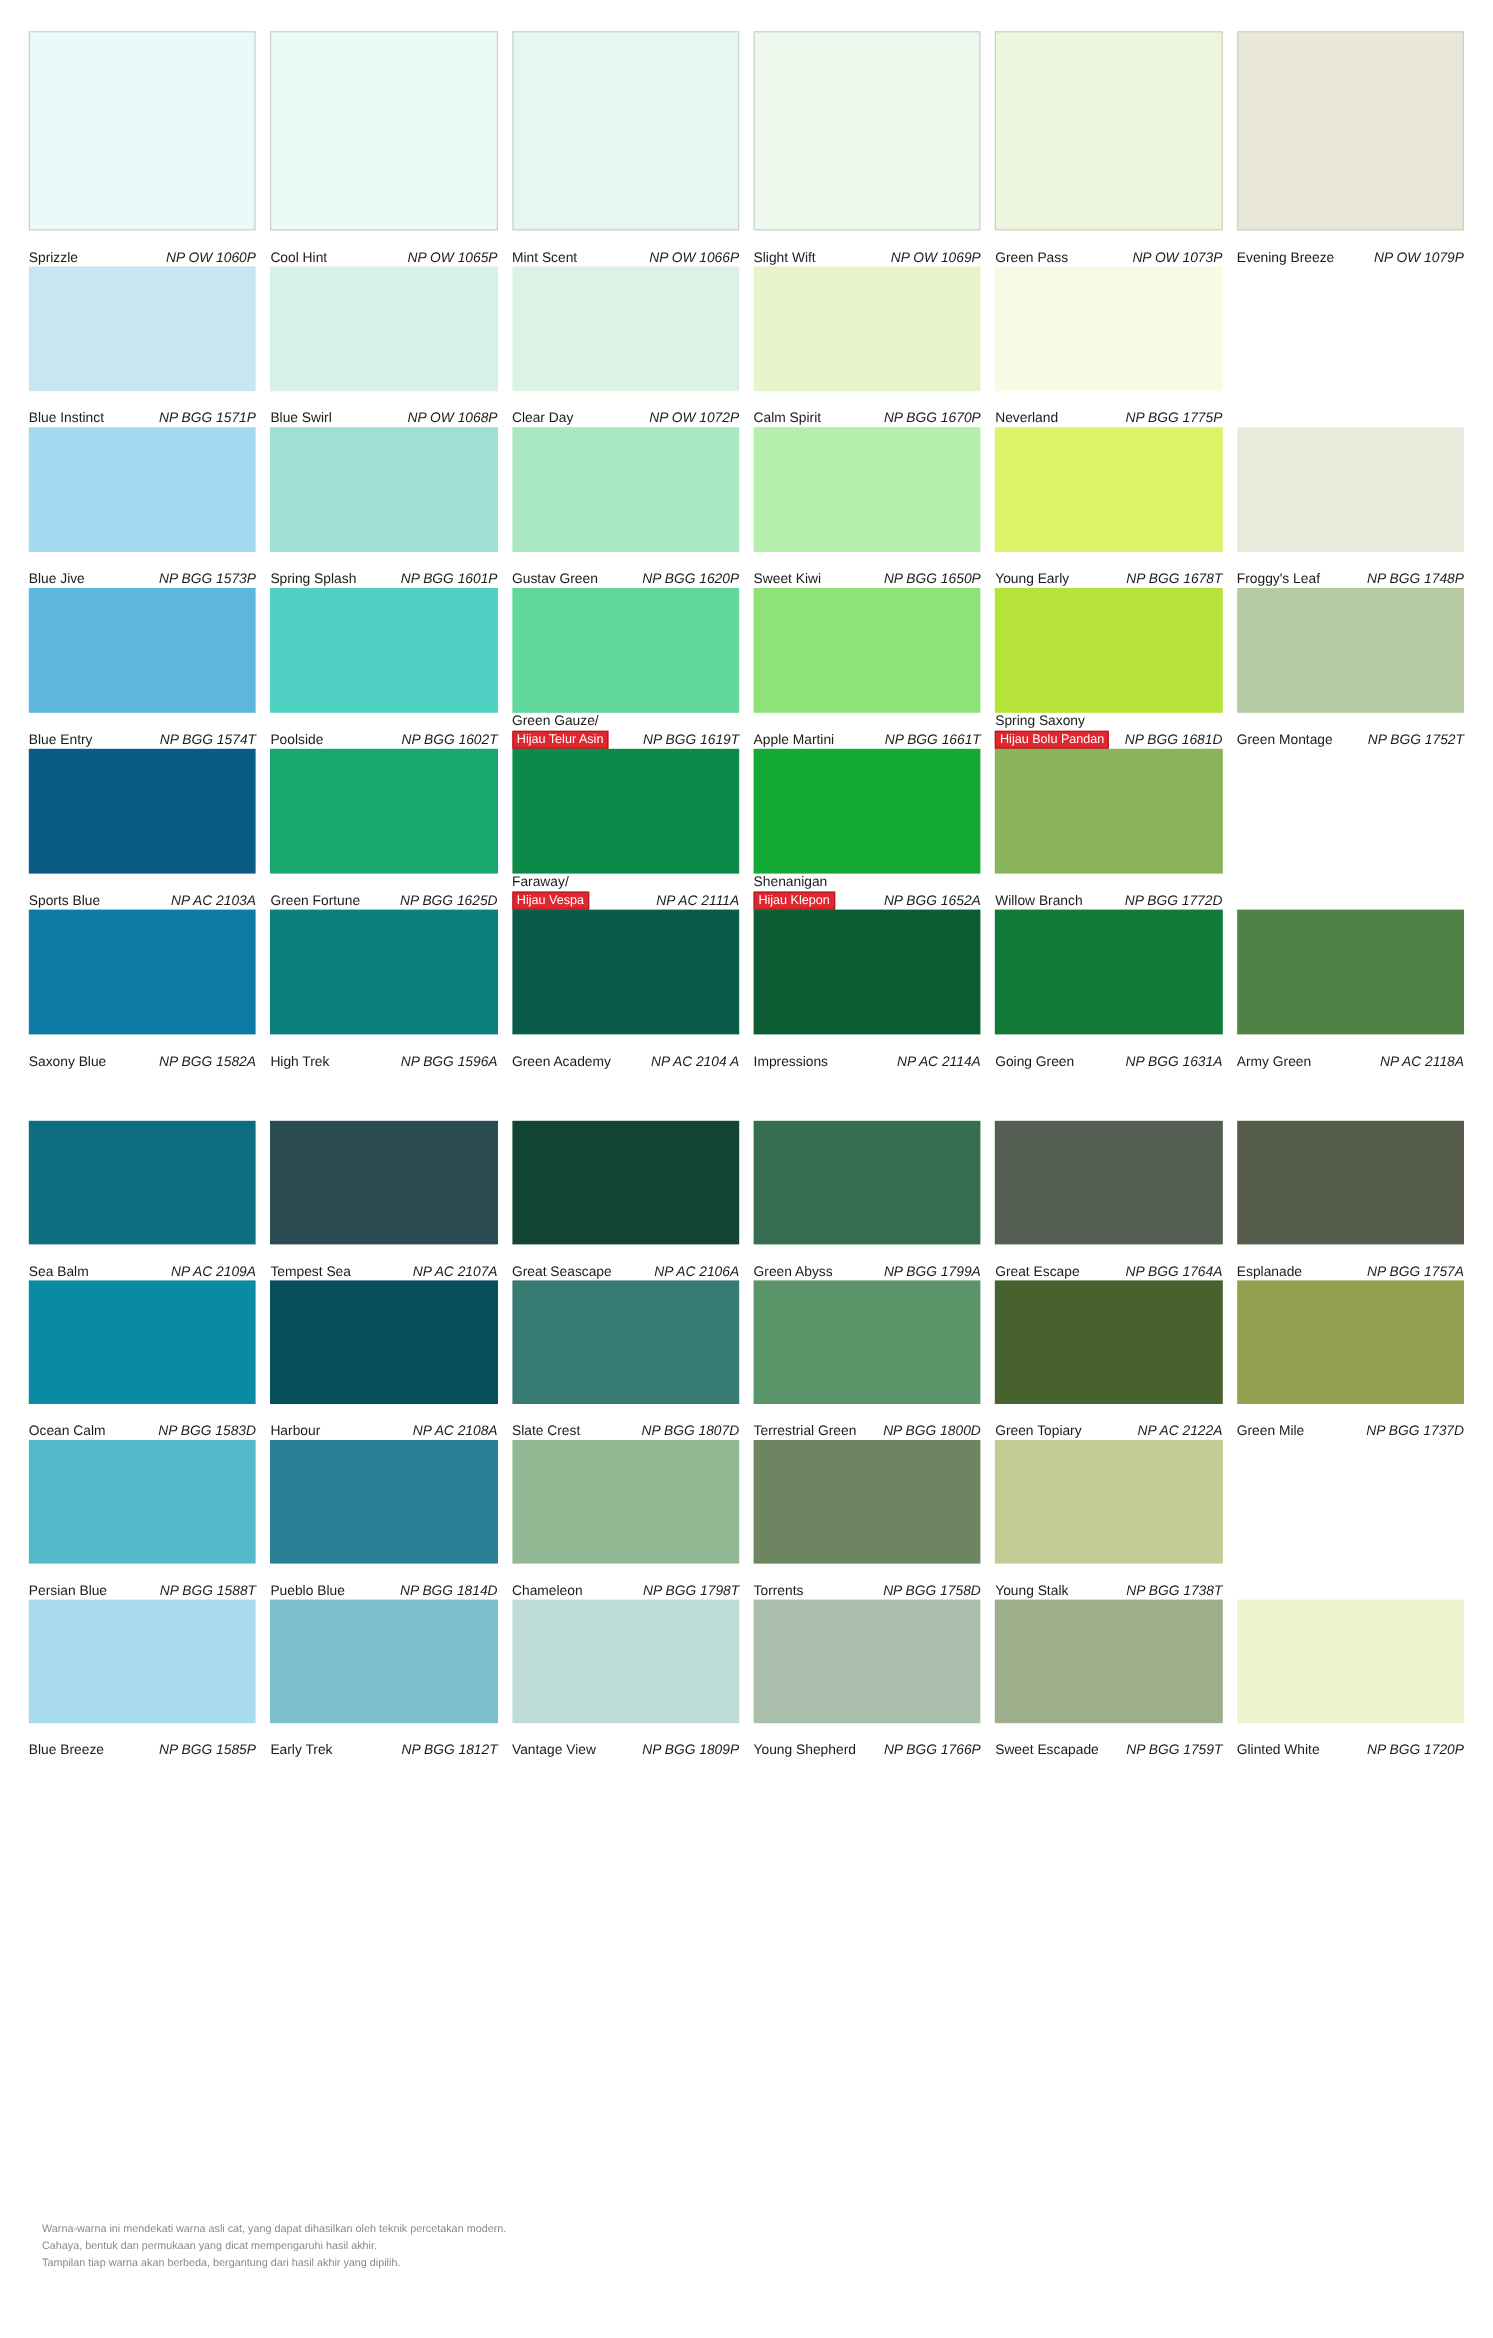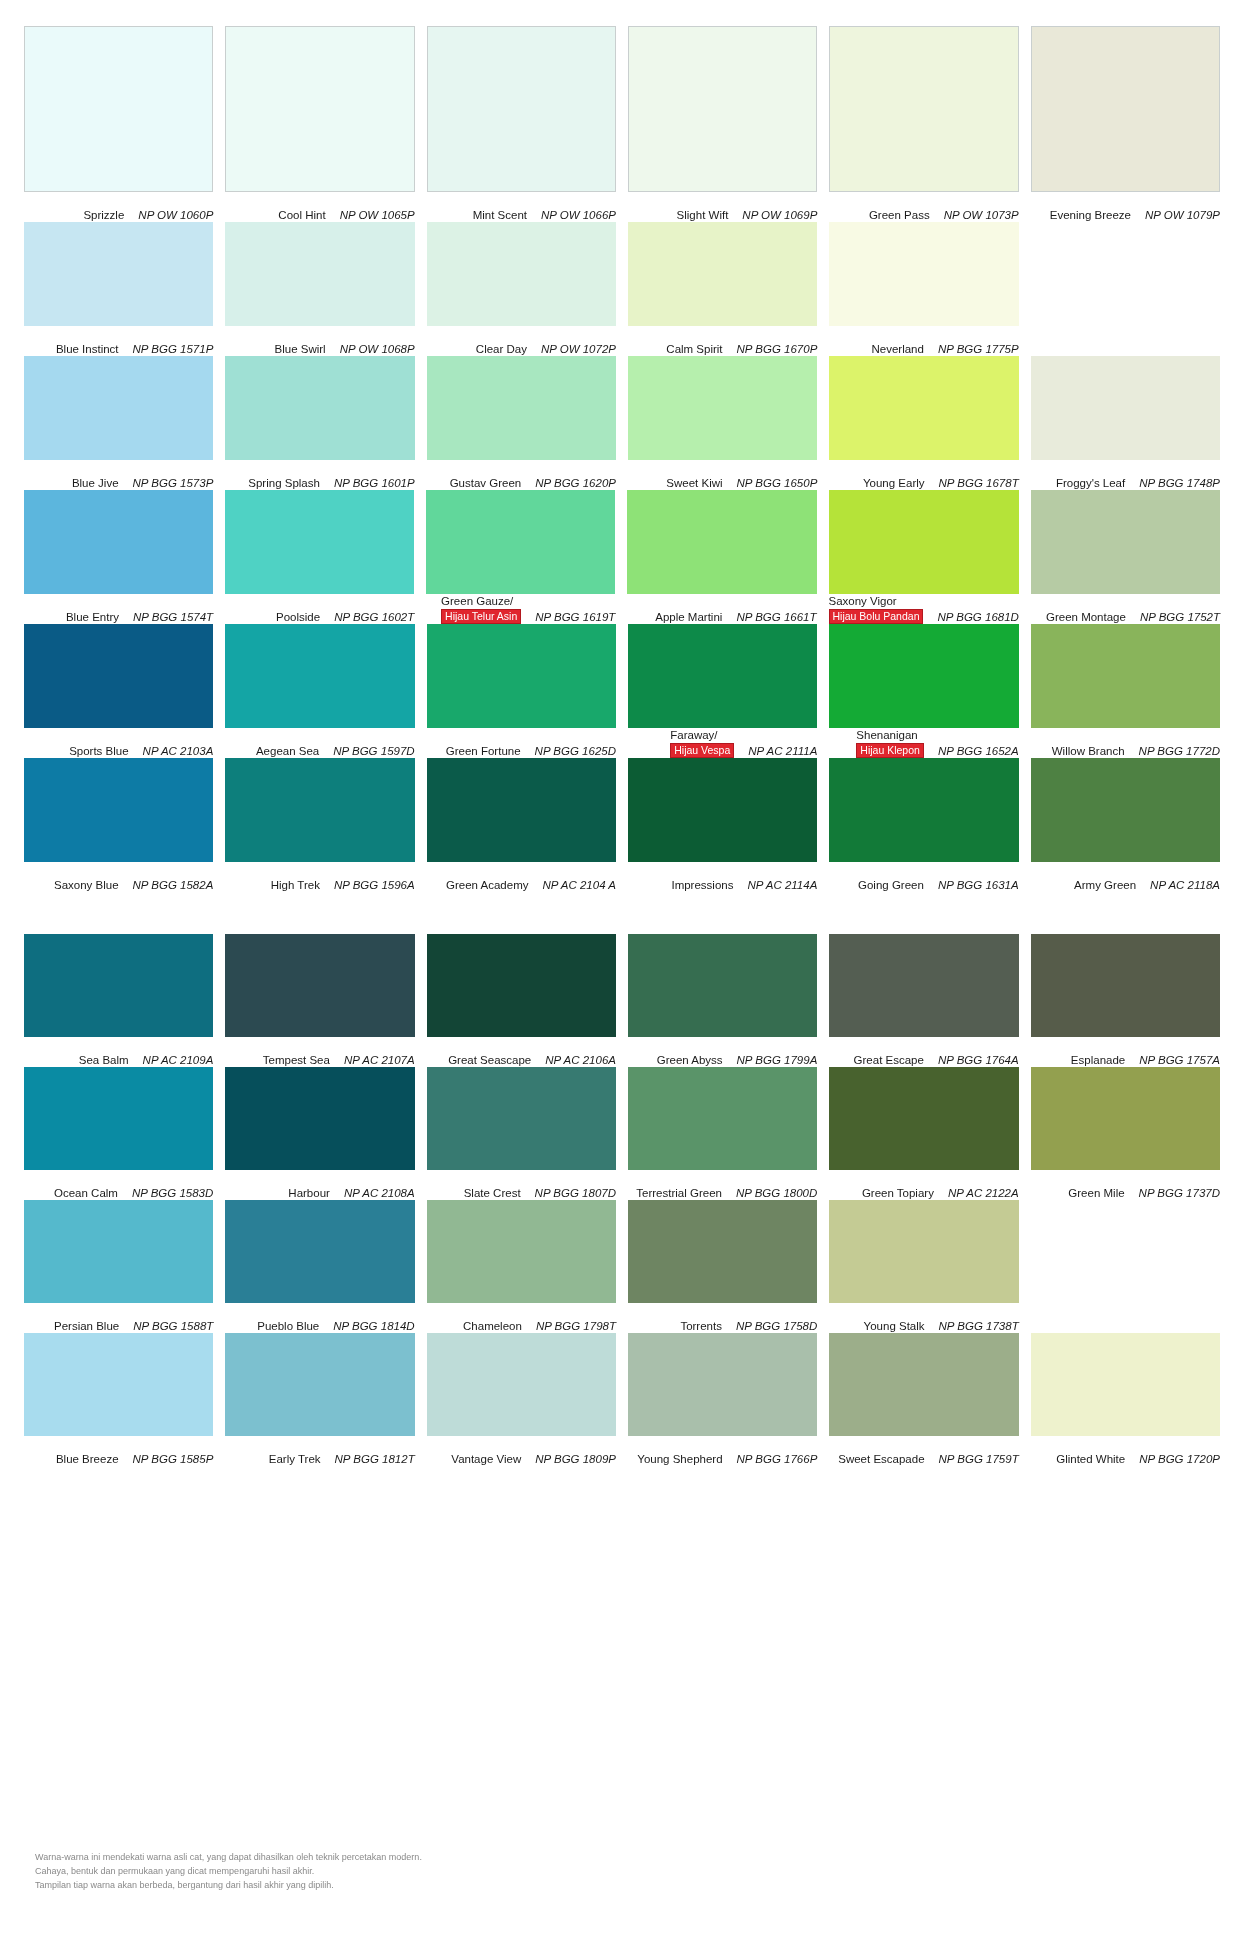--- a/index.html
+++ b/index.html
@@ -32,22 +32,22 @@
     display:block;
   }
   .chip.bordered{
     box-sizing:border-box;
     border:1px solid #c9cfcf;
   }
 
   .labels{
     display:flex;
     align-items:flex-end;
-    justify-content:flex-end;
-    gap:14px;
+    justify-content:space-between;
+    gap:2px;
     height:26px;
     padding-top:4px;
   }
   .cname{
     font-size:11.5px;
     color:#1b1b1b;
     line-height:1.15;
     white-space:nowrap;
     font-family:"Liberation Sans", sans-serif;
   }
@@ -285,21 +285,21 @@
             <div class="namewrap">
               <span class="cname">Apple Martini</span>
             </div>
             <span class="ccode">NP BGG 1661T</span>
           </div>
         </div>
         <div class="cell">
           <div class="chip" style="height: 104px; background: rgb(181, 227, 57);"></div>
           <div class="labels two">
             <div class="namewrap">
-              <span class="cname">Saxony Vigor</span>
+              <span class="cname">Spring Saxony</span>
               <span class="alt">Hijau Bolu Pandan</span>
             </div>
             <span class="ccode">NP BGG 1681D</span>
           </div>
         </div>
         <div class="cell">
           <div class="chip" style="height: 104px; background: rgb(182, 203, 164);"></div>
           <div class="labels">
             <div class="namewrap">
               <span class="cname">Green Montage</span>
@@ -309,29 +309,20 @@
         </div>
       </div>
       <div class="row">
         <div class="cell">
           <div class="chip" style="height: 104px; background: rgb(10, 91, 134);"></div>
           <div class="labels">
             <div class="namewrap">
               <span class="cname">Sports Blue</span>
             </div>
             <span class="ccode">NP AC 2103A</span>
-          </div>
-        </div>
-        <div class="cell">
-          <div class="chip" style="height: 104px; background: rgb(20, 165, 165);"></div>
-          <div class="labels">
-            <div class="namewrap">
-              <span class="cname">Aegean Sea</span>
-            </div>
-            <span class="ccode">NP BGG 1597D</span>
           </div>
         </div>
         <div class="cell">
           <div class="chip" style="height: 104px; background: rgb(24, 168, 107);"></div>
           <div class="labels">
             <div class="namewrap">
               <span class="cname">Green Fortune</span>
             </div>
             <span class="ccode">NP BGG 1625D</span>
           </div>

